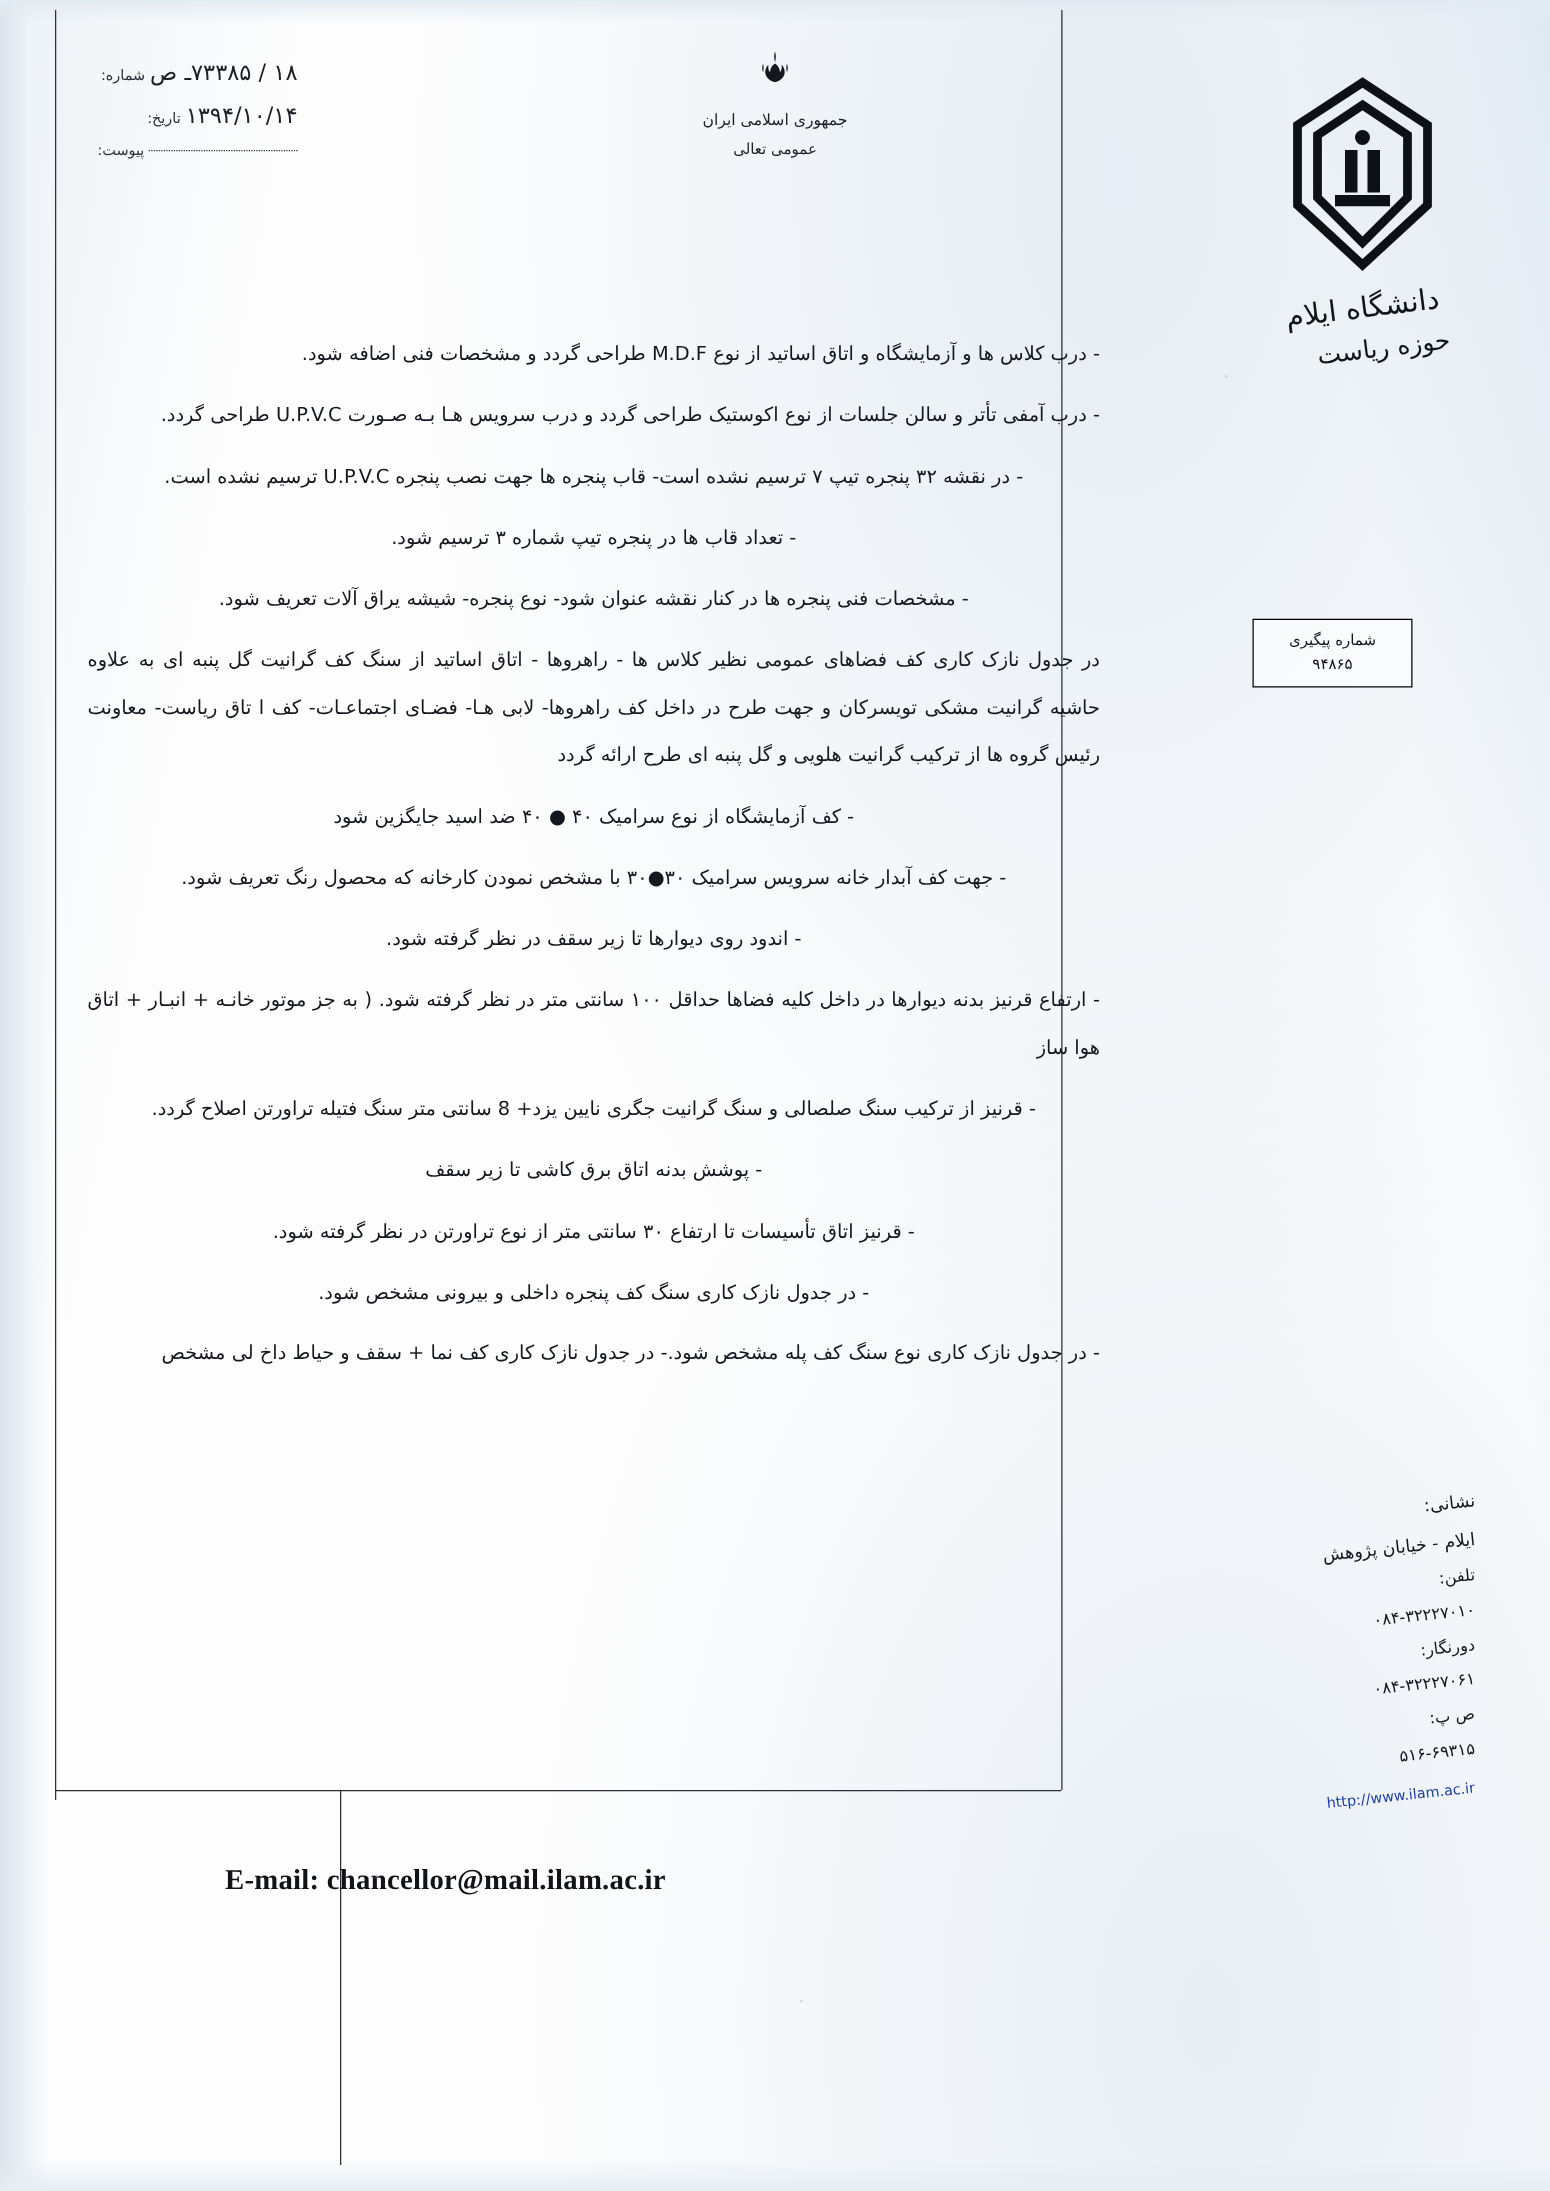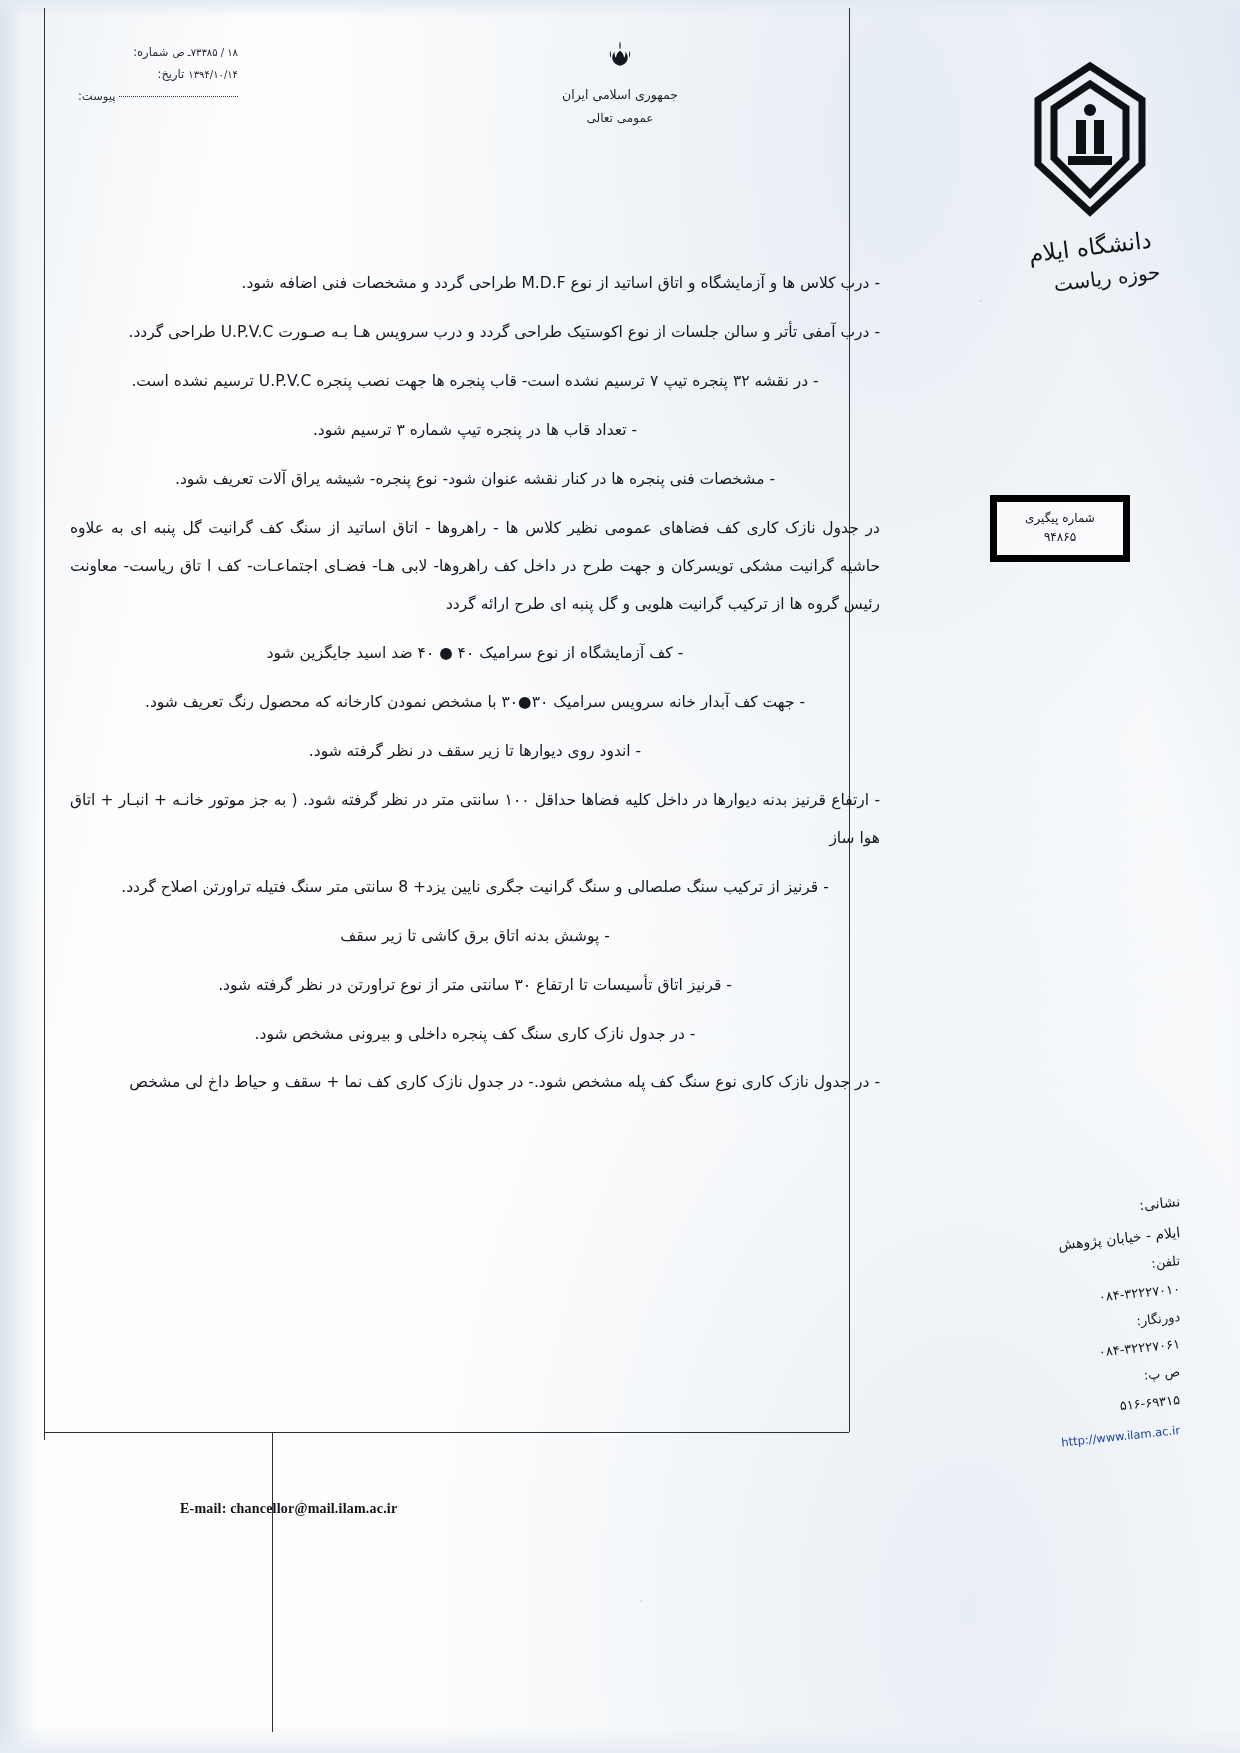--- a/index.html
+++ b/index.html
@@ -76,21 +76,21 @@
     font-size: 11.5px;
     color: #2a2f38;
   }
   .meta-dots {
     flex: 1;
     border-bottom: 1px dotted #2a2f38;
     transform: translateY(-3px);
     min-width: 38px;
   }
   .meta-value {
-    font-size: 10px;
+    font-size: 18px;
     letter-spacing: .3px;
   }
 
   
   .national {
     position: absolute;
     top: 38px;
     left: 0;
     right: 0;
     text-align: center;
@@ -146,21 +146,21 @@
     font-size: 20px;
     color: #111418;
     transform: rotate(-7deg);
   }
 
   .tracking-box {
     position: absolute;
     top: 495px;
     right: 110px;
     width: 122px;
-    border: 7px solid #000000;
+    border: 1px solid #000000;
     text-align: center;
     padding: 7px 2px 8px;
     font-size: 12px;
     line-height: 1.6;
     background: rgba(255,255,255,0.55);
   }
 
   .addr-block {
     position: absolute;
     bottom: 310px;
@@ -208,21 +208,21 @@
   .para.right { text-align: right; }
 
   
   .footer-email {
     position: absolute;
     bottom: 236px;
     left: 180px;
     direction: ltr;
     font-family: "Liberation Serif", serif;
     font-weight: bold;
-    font-size: 14px;
+    font-size: 23px;
     color: #101317;
     letter-spacing: .2px;
   }
 
   
   .speck {
     position: absolute;
     background: rgba(130,150,170,0.35);
     border-radius: 50%;
   }

